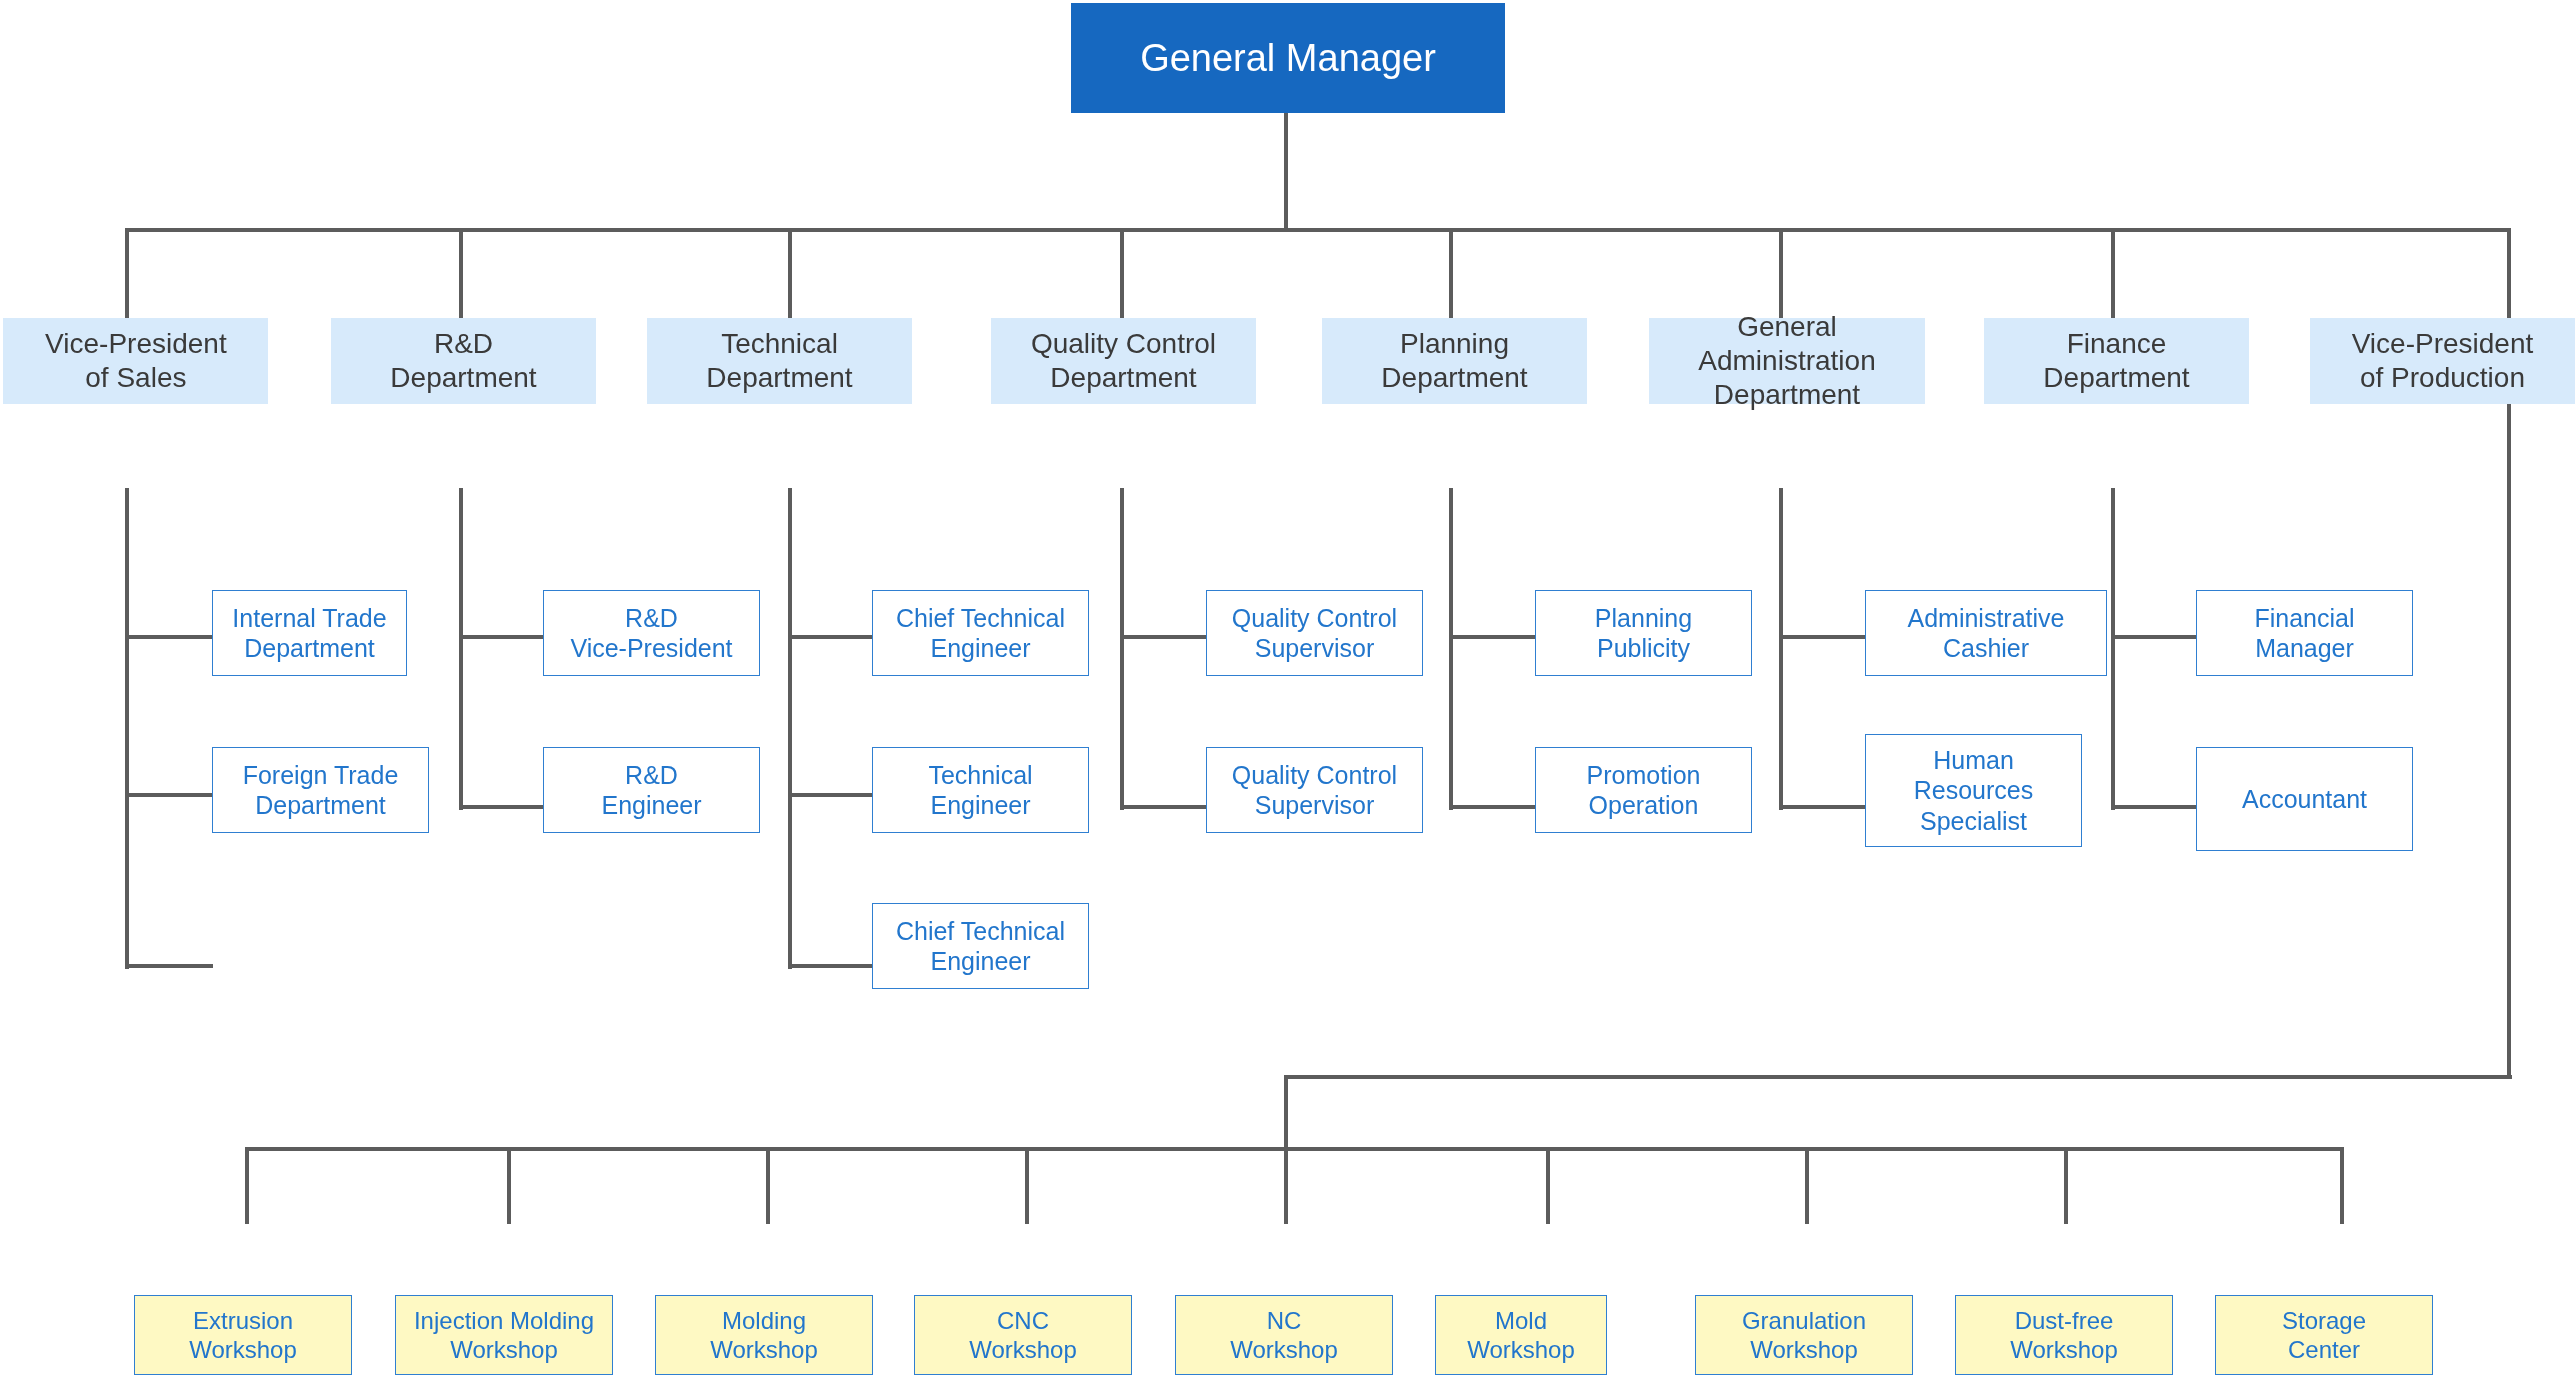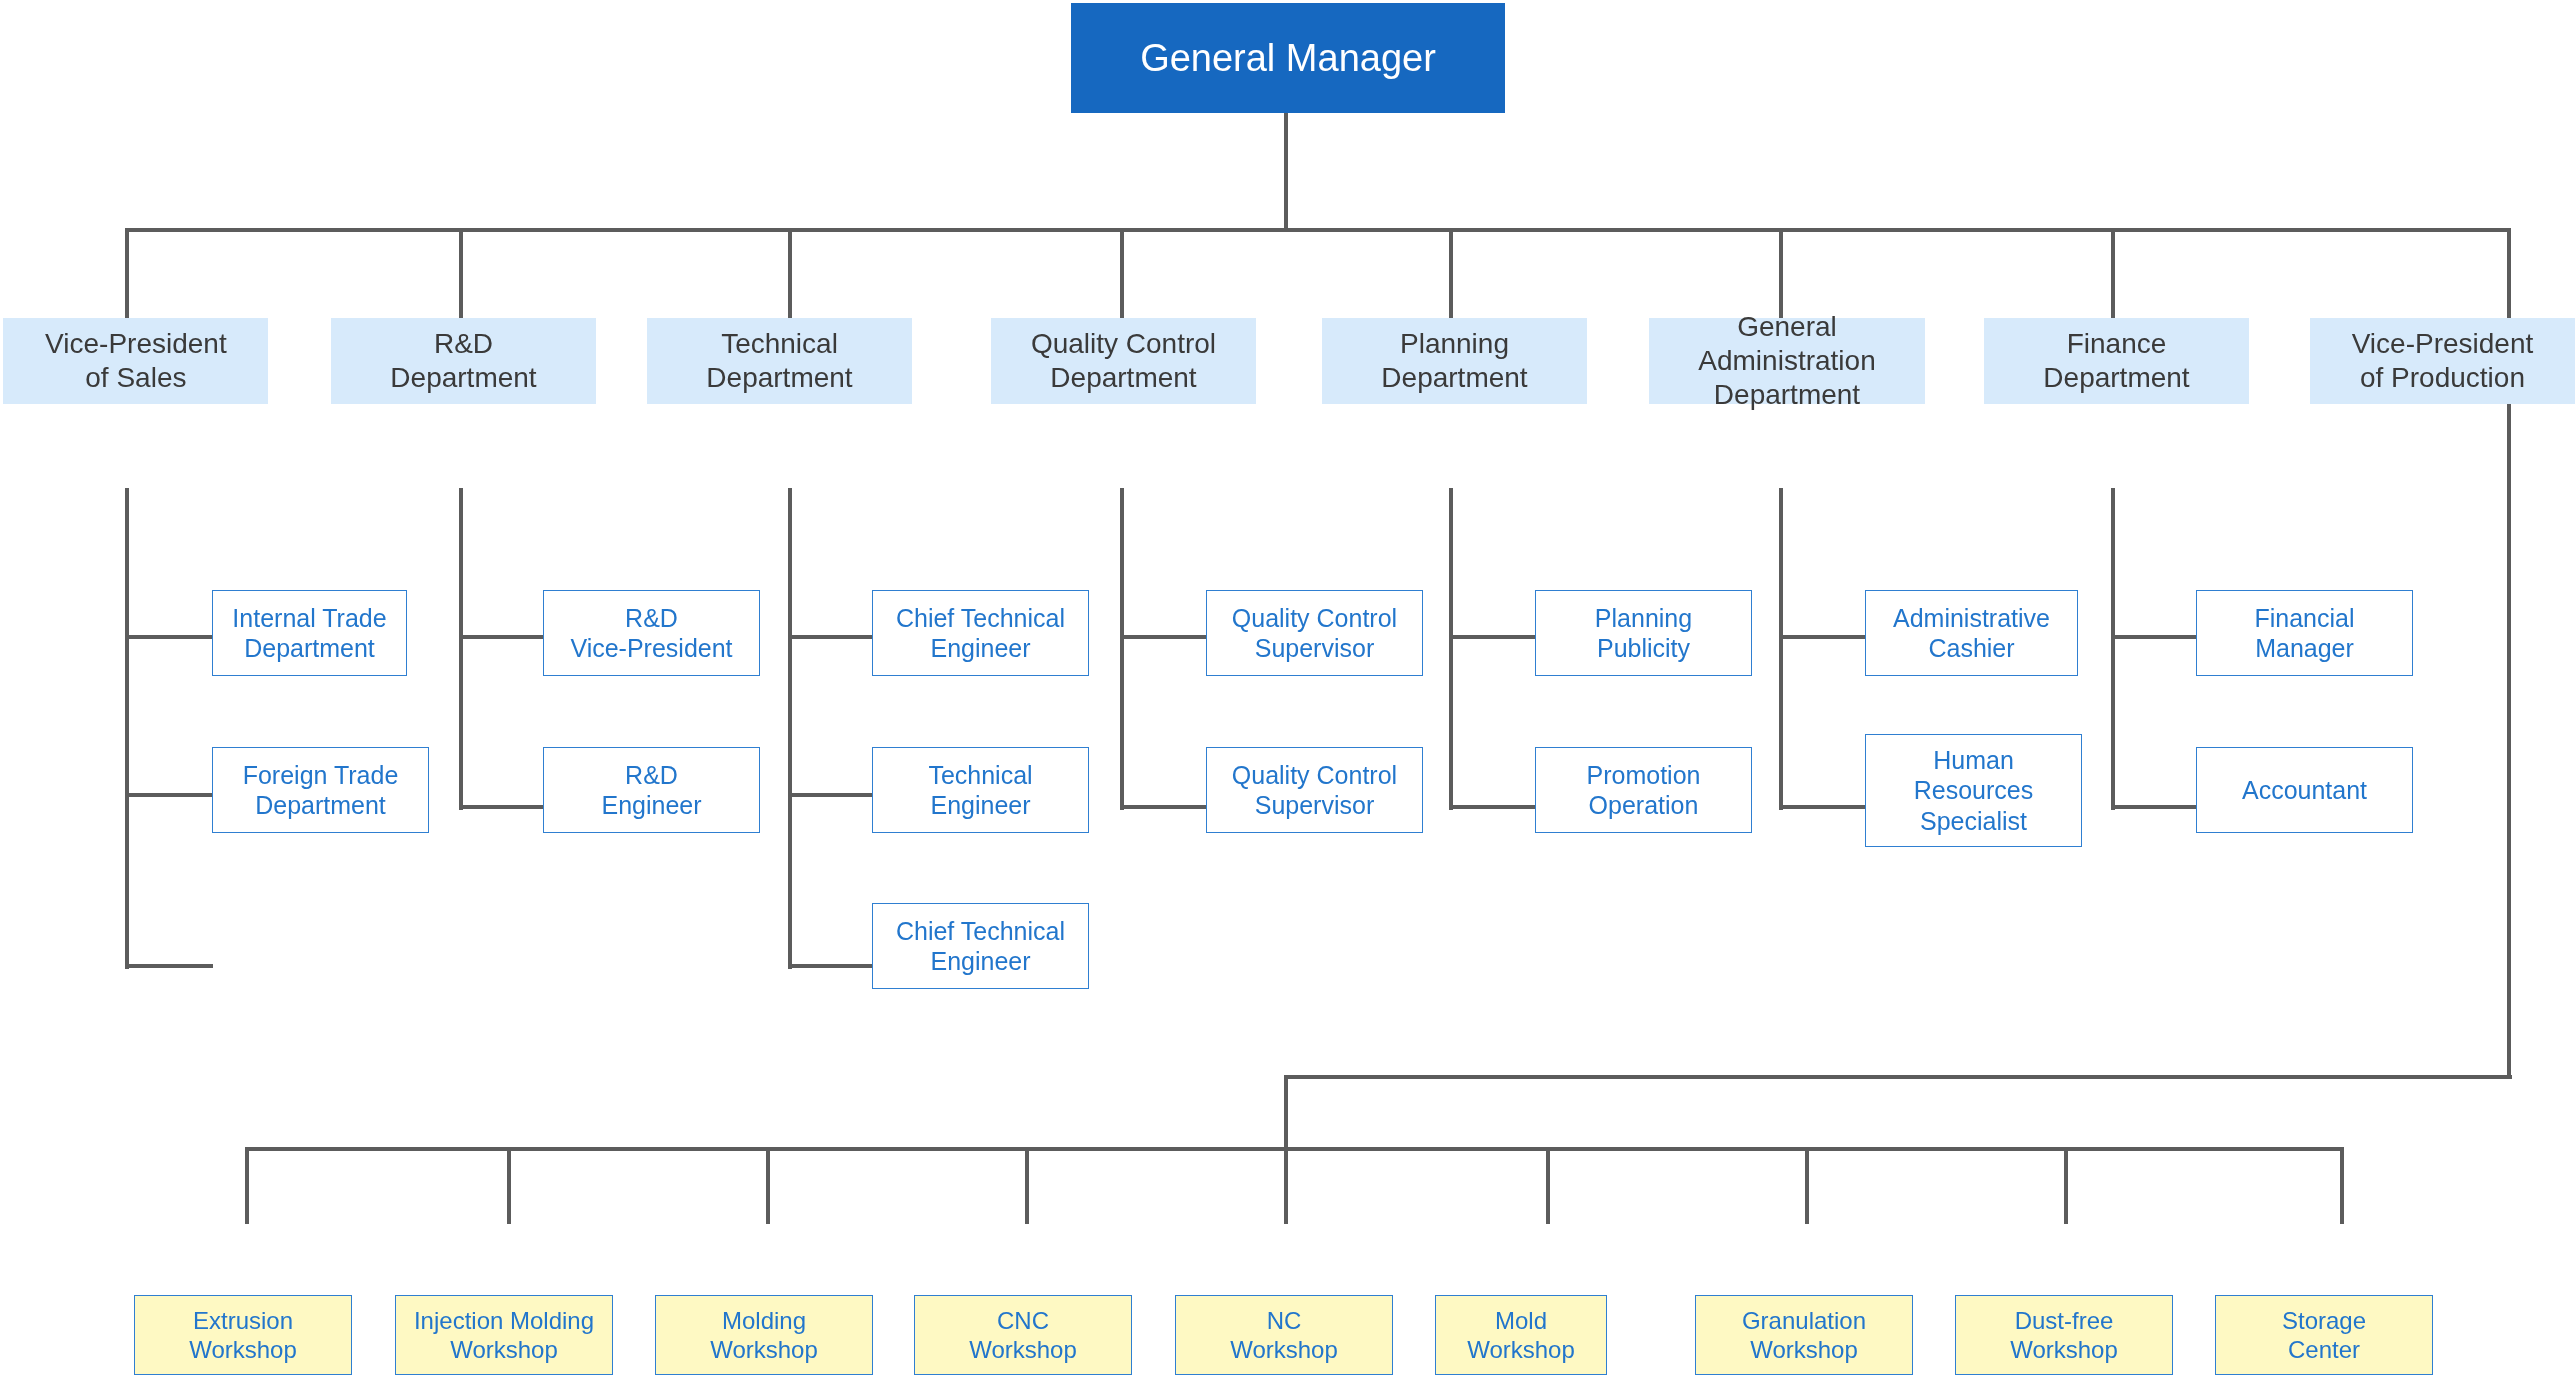--- a/index.html
+++ b/index.html
@@ -151,33 +151,33 @@
 
   <div class="node node-sub" style="left:1535px; top:590px; width:217px; height:86px;">Planning
 Publicity</div>
   <div class="node node-sub" style="left:1535px; top:747px; width:217px; height:86px;">Promotion
 Operation</div>
 
   <div class="conn conn-v" style="left:1779px; top:488px; height:322px;"></div>
   <div class="conn conn-h" style="left:1779px; top:635px; width:88px;"></div>
   <div class="conn conn-h" style="left:1779px; top:805px; width:88px;"></div>
 
-  <div class="node node-sub" style="left:1865px; top:590px; width:213px; height:86px;">Administrative
+  <div class="node node-sub" style="left:1865px; top:590px; width:242px; height:86px;">Administrative
 Cashier</div>
   <div class="node node-sub" style="left:1865px; top:734px; width:217px; height:113px;">Human
 Resources
 Specialist</div>
 
   <div class="conn conn-v" style="left:2111px; top:488px; height:322px;"></div>
   <div class="conn conn-h" style="left:2111px; top:635px; width:88px;"></div>
   <div class="conn conn-h" style="left:2111px; top:805px; width:88px;"></div>
 
   <div class="node node-sub" style="left:2196px; top:590px; width:217px; height:86px;">Financial
 Manager</div>
-  <div class="node node-sub" style="left:2196px; top:747px; width:217px; height:86px;">Accountant</div>
+  <div class="node node-sub" style="left:2196px; top:747px; width:217px; height:104px;">Accountant</div>
 
   <div class="conn conn-v" style="left:2507px; top:404px; height:674px;"></div>
   <div class="conn conn-h" style="left:1284px; top:1075px; width:1228px;"></div>
   <div class="conn conn-v" style="left:1284px; top:1075px; height:76px;"></div>
 
   <div class="conn conn-h" style="left:245px; top:1147px; width:2099px;"></div>
 
   <div class="conn conn-v" style="left:245px; top:1147px; height:77px;"></div>
   <div class="conn conn-v" style="left:507px; top:1147px; height:77px;"></div>
   <div class="conn conn-v" style="left:766px; top:1147px; height:77px;"></div>

